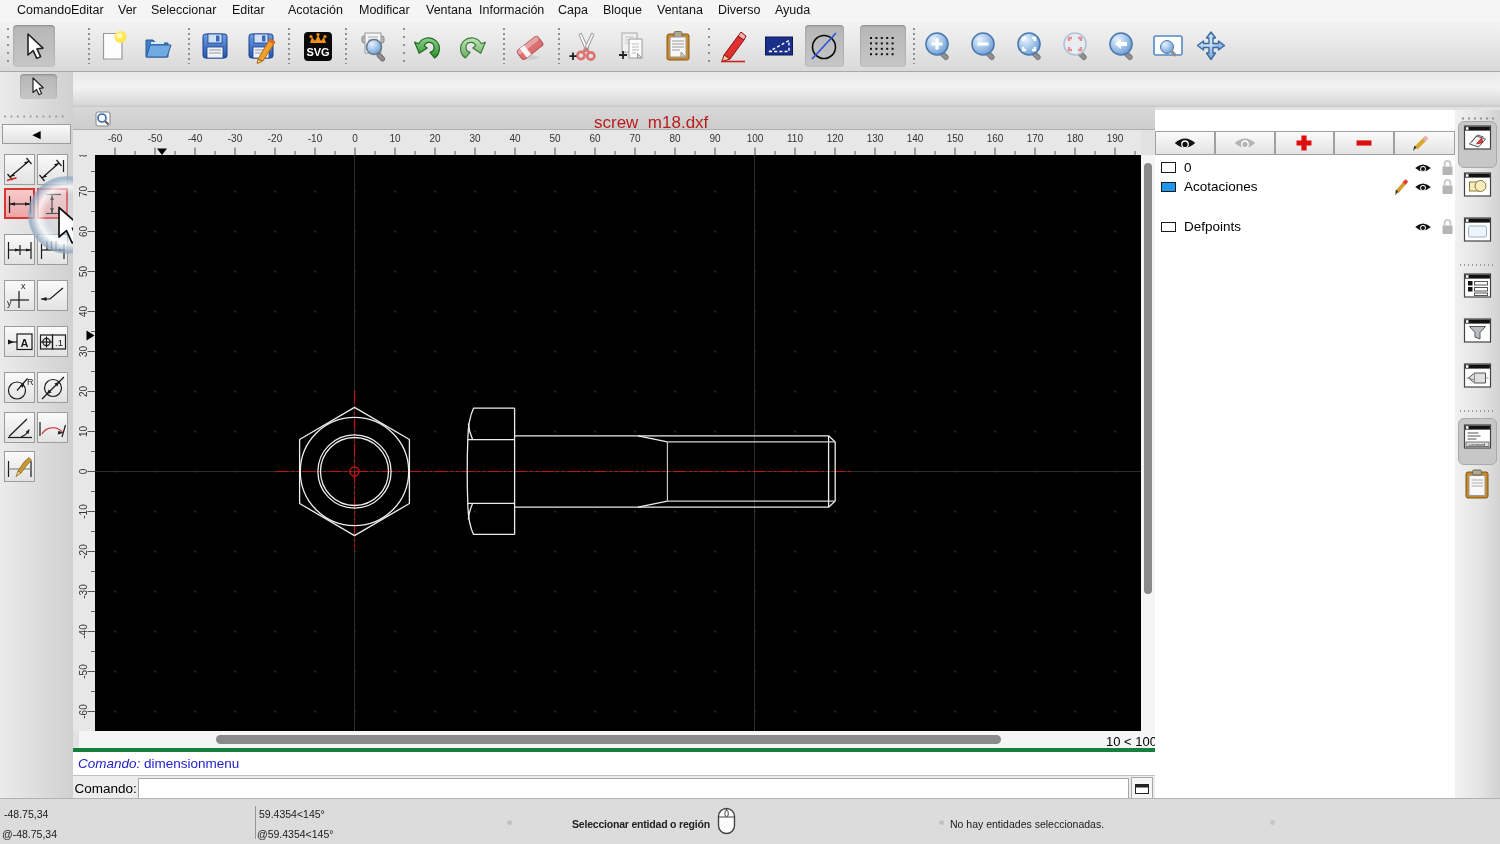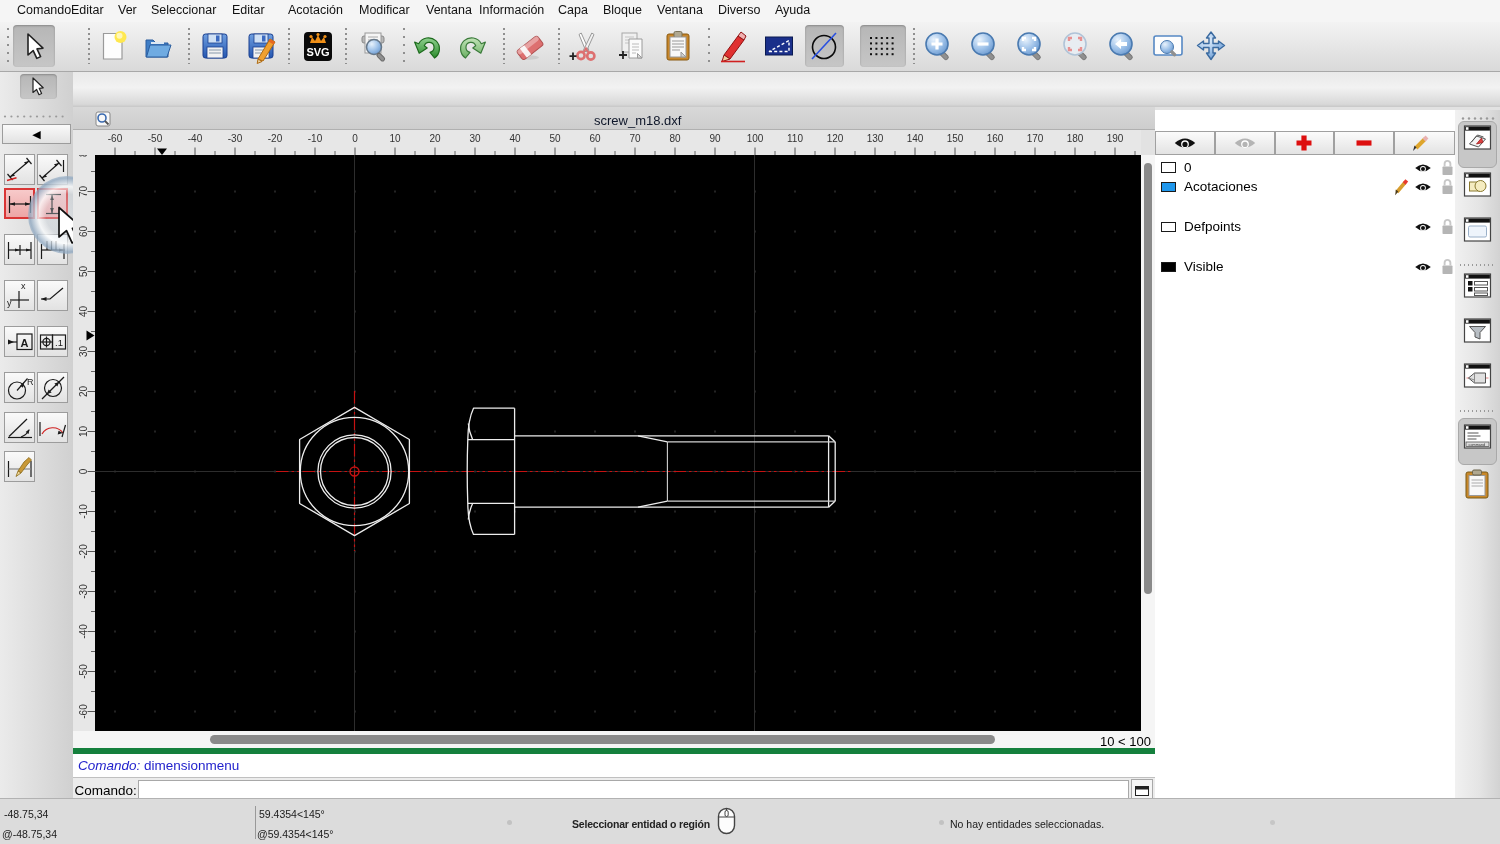--- a/index.html
+++ b/index.html
@@ -20,23 +20,23 @@
 .toolbtn{position:absolute;width:31px;height:31px;background:linear-gradient(#fafafa,#e2e2e2);
 border:1px solid #9c9c9c;}
 .toolbtn.red{border:2px solid #d93535;background:linear-gradient(#f7caca,#eda5a5);}
 #titlebar{position:absolute;left:73px;top:107px;width:1082px;height:23px;
 background:linear-gradient(#d8d8d8,#cdcdcd);border-bottom:1px solid #b0b0b0;}
 #topruler{position:absolute;left:95px;top:130px;width:1046px;height:25px;background:#e7e7e7;}
 #rulercorner{position:absolute;left:73px;top:130px;width:22px;height:25px;background:#e7e7e7;}
 #leftruler{position:absolute;left:73px;top:155px;width:22px;height:576px;background:#e7e7e7;}
 #canvas{position:absolute;left:95px;top:155px;width:1046px;height:576px;background:#000;}
 #vscroll{position:absolute;left:1141px;top:155px;width:14px;height:576px;background:#f5f5f5;}
-#hscroll{position:absolute;left:73px;top:731px;width:1082px;height:17px;background:#f5f5f5;}
+#hscroll{position:absolute;left:79px;top:731px;width:1082px;height:17px;background:#f5f5f5;}
 #console{position:absolute;left:73px;top:748px;width:1082px;height:50px;background:#fff;
-border-top:6px solid #15803d;}
+border-top:4px solid #15803d;}
 #statusbar{position:absolute;left:0;top:798px;width:1500px;height:46px;background:#dcdcdc;
 border-top:1px solid #b2b2b2;font-size:10.5px;color:#1a1a1a;}
 #layerpanel{position:absolute;left:1155px;top:110px;width:300px;height:688px;background:#fff;}
 #lpTitle{position:absolute;left:0;top:0;width:300px;height:21px;
 background:linear-gradient(#e3e3e3,#d2d2d2);border:1px solid #aaa;border-bottom:none;}
 .lpbtn{position:absolute;top:21px;height:24px;background:linear-gradient(#fbfbfb,#e3e3e3);
 border:1px solid #a0a0a0;}
 #dock{position:absolute;left:1455px;top:110px;width:45px;height:688px;
 background:linear-gradient(90deg,#f1f1f1 0%,#e4e4e4 55%,#d2d2d2 100%);}
 .docksel{position:absolute;left:3px;width:39px;height:47px;background:#c7c7c7;
@@ -396,21 +396,21 @@
         <path d="M14,20 L20,11 L25,6.5 L27.5,9 L23,14 L17,22 Z" fill="#c89838" stroke="#8a6a18" stroke-width="0.8"></path>
         <path d="M14,20 L17,22 L12,25.5 Z" fill="#f0d898" stroke="#8a6a18" stroke-width="0.8"></path>
       </g>
     </g>
   </svg>
 <div style="position:absolute;left:28px;top:176px;width:78px;height:78px;border-radius:50%;background:radial-gradient(circle, rgba(225,234,242,0.38) 0%, rgba(208,220,232,0.30) 38%, rgba(252,254,255,0.75) 52%, rgba(142,167,192,0.78) 67%, rgba(168,188,210,0.45) 77%, rgba(180,200,220,0) 85%);"></div>
 <svg style="position:absolute;left:57px;top:206px" width="30" height="42" xmlns="http://www.w3.org/2000/svg">
     <path d="M2,1.5 L2,31 L9.5,24.6 L15.1,36.9 L21,34 L15.4,22.3 L24.5,21.4 Z" fill="#fff" stroke="#111" stroke-width="1.7" stroke-linejoin="round"></path>
   </svg>
 <div id="titlebar"></div>
-<div style="position:absolute;left:594px;top:113px;font-size:13px;color:#0f172a">screw_m18.dxf</div>
+<div style="position:absolute;left:594px;top:113px;font-size:17px;color:#b91c1c">screw_m18.dxf</div>
 <svg style="position:absolute;left:95px;top:111px" width="17" height="17" xmlns="http://www.w3.org/2000/svg">
     <rect x="1" y="1" width="14" height="14" rx="2" fill="#f8f8f8" stroke="#888"></rect>
     <circle cx="7" cy="7" r="4" fill="none" stroke="#3a6ab0" stroke-width="1.6"></circle>
     <line x1="10" y1="10" x2="13.5" y2="13.5" stroke="#555" stroke-width="1.8"></line>
   </svg>
 <div id="rulercorner"></div>
 <svg id="topruler" xmlns="http://www.w3.org/2000/svg" width="1046" height="25" viewBox="0 0 1046 25">
     <text x="20" y="12" font-size="10" fill="#333" text-anchor="middle">-60</text>
     <line x1="20" y1="17.5" x2="20" y2="25" stroke="#555" stroke-width="1"></line>
     <line x1="40" y1="21" x2="40" y2="25" stroke="#666" stroke-width="1"></line>
@@ -652,31 +652,20 @@
       <div class="swatch" style="background:#fff"></div>
       <span style="position:absolute;left:29px;top:2px">Defpoints</span>
       <svg style="position:absolute;left:238px;top:0" width="62" height="20" xmlns="http://www.w3.org/2000/svg">
 <path d="M22.2,10 Q30,3.0 37.8,10 Q30,17.0 22.2,10 Z" fill="#101010"></path>
         <circle cx="30" cy="10.9" r="2.9" fill="#fff"></circle>
         <circle cx="30" cy="11.0" r="2.0" fill="#101010"></circle>
 <rect x="49.5" y="8.5" width="10" height="8.5" rx="0.8" fill="#b5b5b5"></rect>
         <path d="M51.6,8.5 V5.8 A2.9,2.9 0 0 1 57.4,5.8 V8.5" fill="none" stroke="#c8c8c8" stroke-width="1.9"></path>
 </svg>
     </div>
-<div class="lrow" style="top:147.0px">
-      <div class="swatch" style="background:#000"></div>
-      <span style="position:absolute;left:29px;top:2px">Visible</span>
-      <svg style="position:absolute;left:238px;top:0" width="62" height="20" xmlns="http://www.w3.org/2000/svg">
-<path d="M22.2,10 Q30,3.0 37.8,10 Q30,17.0 22.2,10 Z" fill="#101010"></path>
-        <circle cx="30" cy="10.9" r="2.9" fill="#fff"></circle>
-        <circle cx="30" cy="11.0" r="2.0" fill="#101010"></circle>
-<rect x="49.5" y="8.5" width="10" height="8.5" rx="0.8" fill="#b5b5b5"></rect>
-        <path d="M51.6,8.5 V5.8 A2.9,2.9 0 0 1 57.4,5.8 V8.5" fill="none" stroke="#c8c8c8" stroke-width="1.9"></path>
-</svg>
-    </div>
 </div>
 <div id="dock">
 <svg width="45" height="10" style="position:absolute;top:3px" xmlns="http://www.w3.org/2000/svg">
 <circle cx="8" cy="5.5" r="1.2" fill="#999"></circle>
 <circle cx="14" cy="5.5" r="1.2" fill="#999"></circle>
 <circle cx="20" cy="5.5" r="1.2" fill="#999"></circle>
 <circle cx="26" cy="5.5" r="1.2" fill="#999"></circle>
 <circle cx="32" cy="5.5" r="1.2" fill="#999"></circle>
 <circle cx="38" cy="5.5" r="1.2" fill="#999"></circle>
 </svg>

